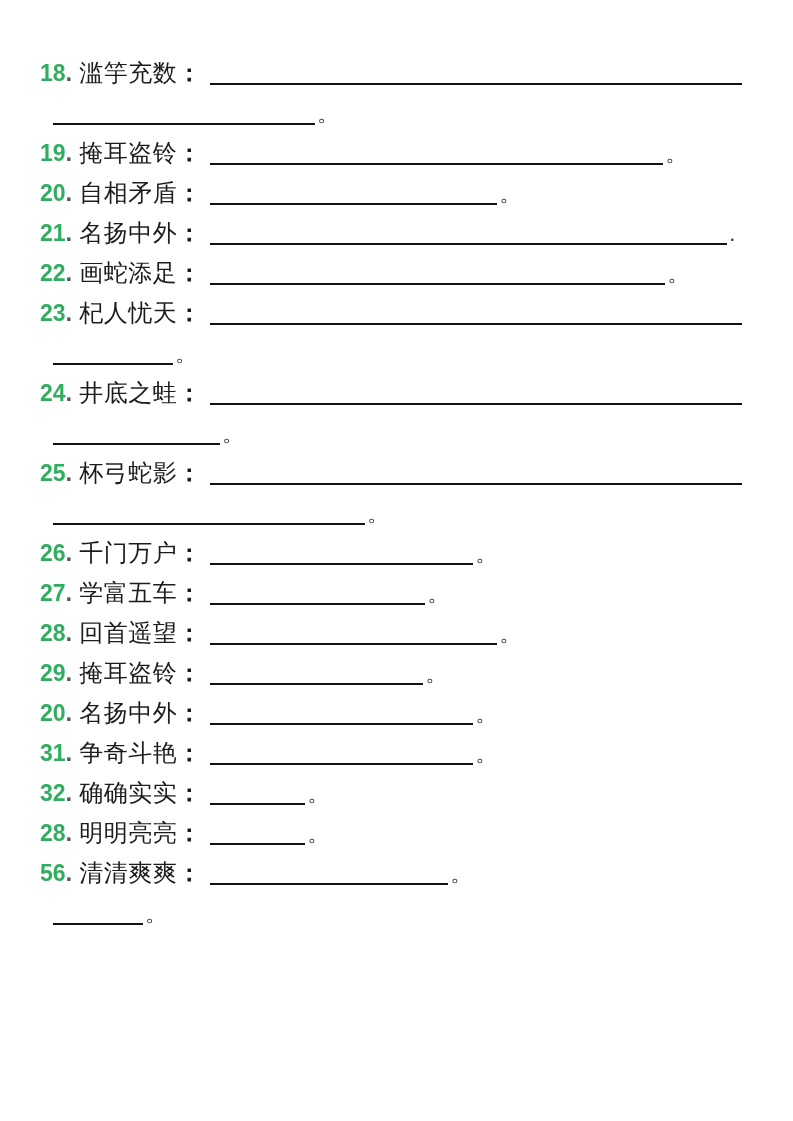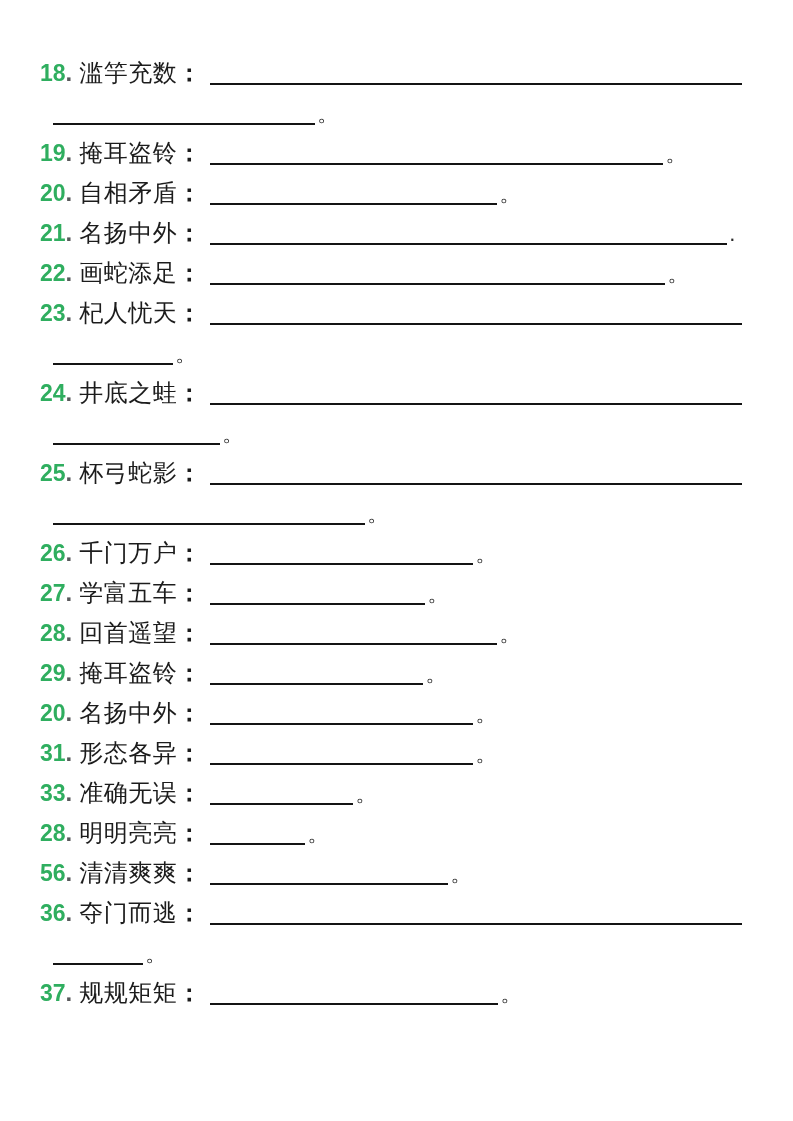--- a/index.html
+++ b/index.html
@@ -80,21 +80,19 @@
       <div class="row wrap"><span class="blank" style="width: 120px;"></span><span class="punct">。</span></div>
       <div class="row first"><span class="num">24</span><span class="numdot">.</span><span class="idiom">井底之蛙</span><span class="colon">：</span><span class="blank" style="width: 532px;"></span></div>
       <div class="row wrap"><span class="blank" style="width: 167px;"></span><span class="punct">。</span></div>
       <div class="row first"><span class="num">25</span><span class="numdot">.</span><span class="idiom">杯弓蛇影</span><span class="colon">：</span><span class="blank" style="width: 532px;"></span></div>
       <div class="row wrap"><span class="blank" style="width: 312px;"></span><span class="punct">。</span></div>
       <div class="row first"><span class="num">26</span><span class="numdot">.</span><span class="idiom">千门万户</span><span class="colon">：</span><span class="blank" style="width: 263px;"></span><span class="punct">。</span></div>
       <div class="row first"><span class="num">27</span><span class="numdot">.</span><span class="idiom">学富五车</span><span class="colon">：</span><span class="blank" style="width: 215px;"></span><span class="punct">。</span></div>
       <div class="row first"><span class="num">28</span><span class="numdot">.</span><span class="idiom">回首遥望</span><span class="colon">：</span><span class="blank" style="width: 287px;"></span><span class="punct">。</span></div>
       <div class="row first"><span class="num">29</span><span class="numdot">.</span><span class="idiom">掩耳盗铃</span><span class="colon">：</span><span class="blank" style="width: 213px;"></span><span class="punct">。</span></div>
       <div class="row first"><span class="num">20</span><span class="numdot">.</span><span class="idiom">名扬中外</span><span class="colon">：</span><span class="blank" style="width: 263px;"></span><span class="punct">。</span></div>
-      <div class="row first"><span class="num">31</span><span class="numdot">.</span><span class="idiom">形态各异</span><span class="colon">：</span><span class="blank" style="width: 263px;"></span><span class="punct">。</span></div>
-      <div class="row first"><span class="num">33</span><span class="numdot">.</span><span class="idiom">准确无误</span><span class="colon">：</span><span class="blank" style="width: 143px;"></span><span class="punct">。</span></div>
+      <div class="row first"><span class="num">31</span><span class="numdot">.</span><span class="idiom">争奇斗艳</span><span class="colon">：</span><span class="blank" style="width: 263px;"></span><span class="punct">。</span></div>
+      <div class="row first"><span class="num">32</span><span class="numdot">.</span><span class="idiom">确确实实</span><span class="colon">：</span><span class="blank" style="width: 95px;"></span><span class="punct">。</span></div>
       <div class="row first"><span class="num">28</span><span class="numdot">.</span><span class="idiom">明明亮亮</span><span class="colon">：</span><span class="blank" style="width: 95px;"></span><span class="punct">。</span></div>
       <div class="row first"><span class="num">56</span><span class="numdot">.</span><span class="idiom">清清爽爽</span><span class="colon">：</span><span class="blank" style="width: 238px;"></span><span class="punct">。</span></div>
-      <div class="row first"><span class="num">36</span><span class="numdot">.</span><span class="idiom">夺门而逃</span><span class="colon">：</span><span class="blank" style="width: 532px;"></span></div>
       <div class="row wrap"><span class="blank" style="width: 90px;"></span><span class="punct">。</span></div>
-      <div class="row first"><span class="num">37</span><span class="numdot">.</span><span class="idiom">规规矩矩</span><span class="colon">：</span><span class="blank" style="width: 288px;"></span><span class="punct">。</span></div>
     </div>
 </div>
 
 </body></html>

